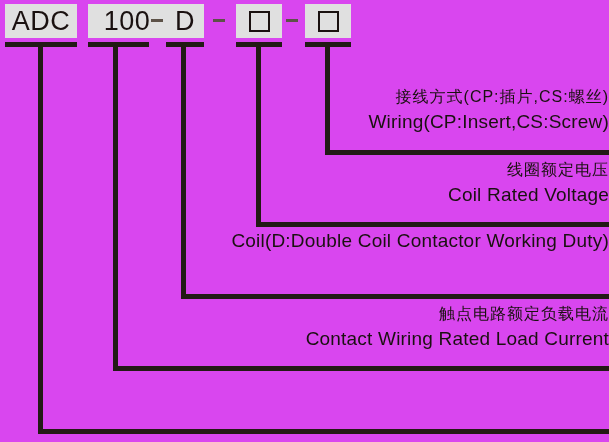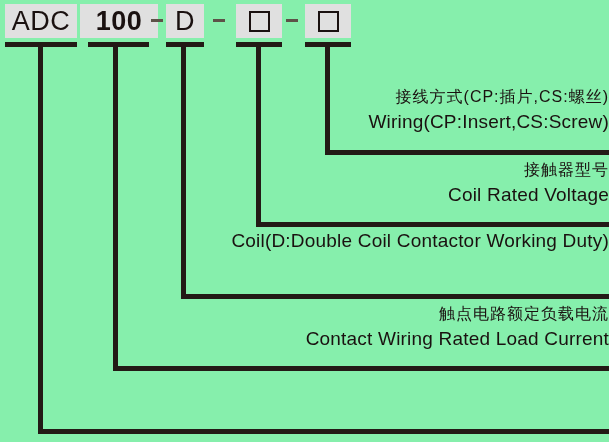--- a/index.html
+++ b/index.html
@@ -10,21 +10,21 @@
   }
   body {
     font-family: "Liberation Sans", "DejaVu Sans", sans-serif;
     color: #1a1110;
   }
   #page {
     position: relative;
     width: 609px;
     height: 442px;
     overflow: hidden;
-    background: #86efac;
+    background: #d946ef;
   }
 
   
   .code-row {
     position: absolute;
     left: 0;
     top: 0;
     width: 609px;
     height: 42px;
   }
@@ -101,21 +101,21 @@
 <body>
 
 <div id="page">
 
   <div class="code-row">
 
     <div class="code-cell" style="left:5px; width:72px;">
       <span class="code-text">ADC</span>
     </div>
 
-    <div class="code-cell" style="left:80px; width:78px;font-weight:bold;">
+    <div class="code-cell" style="left:88px; width:78px;">
       <span class="code-text">100</span>
     </div>
 
     <div class="dash" style="left:151px;"></div>
 
     <div class="code-cell" style="left:166px; width:38px;">
       <span class="code-text">D</span>
     </div>
 
     <div class="dash" style="left:213px;"></div>
@@ -150,21 +150,21 @@
   <div class="underbar" style="left:305px; top:42px; width:46px;"></div>
   <div class="stem" style="left:325px; top:42px; height:113px;"></div>
   <div class="elbow" style="left:325px; top:150px; width:284px;"></div>
 
   <div class="label-block" style="top:84px;">
     <div class="label-cn">接线方式(CP:插片,CS:螺丝)</div>
     <div class="label-en">Wiring(CP:Insert,CS:Screw)</div>
   </div>
 
   <div class="label-block" style="top:157px;">
-    <div class="label-cn">接触器型号</div>
+    <div class="label-cn">线圈额定电压</div>
     <div class="label-en">Coil Rated Voltage</div>
   </div>
 
   <div class="label-block" style="top:229px;">
     <div class="label-en">Coil(D:Double Coil Contactor Working Duty)</div>
   </div>
 
   <div class="label-block" style="top:301px;">
     <div class="label-cn">触点电路额定负载电流</div>
     <div class="label-en">Contact Wiring Rated Load Current</div>

